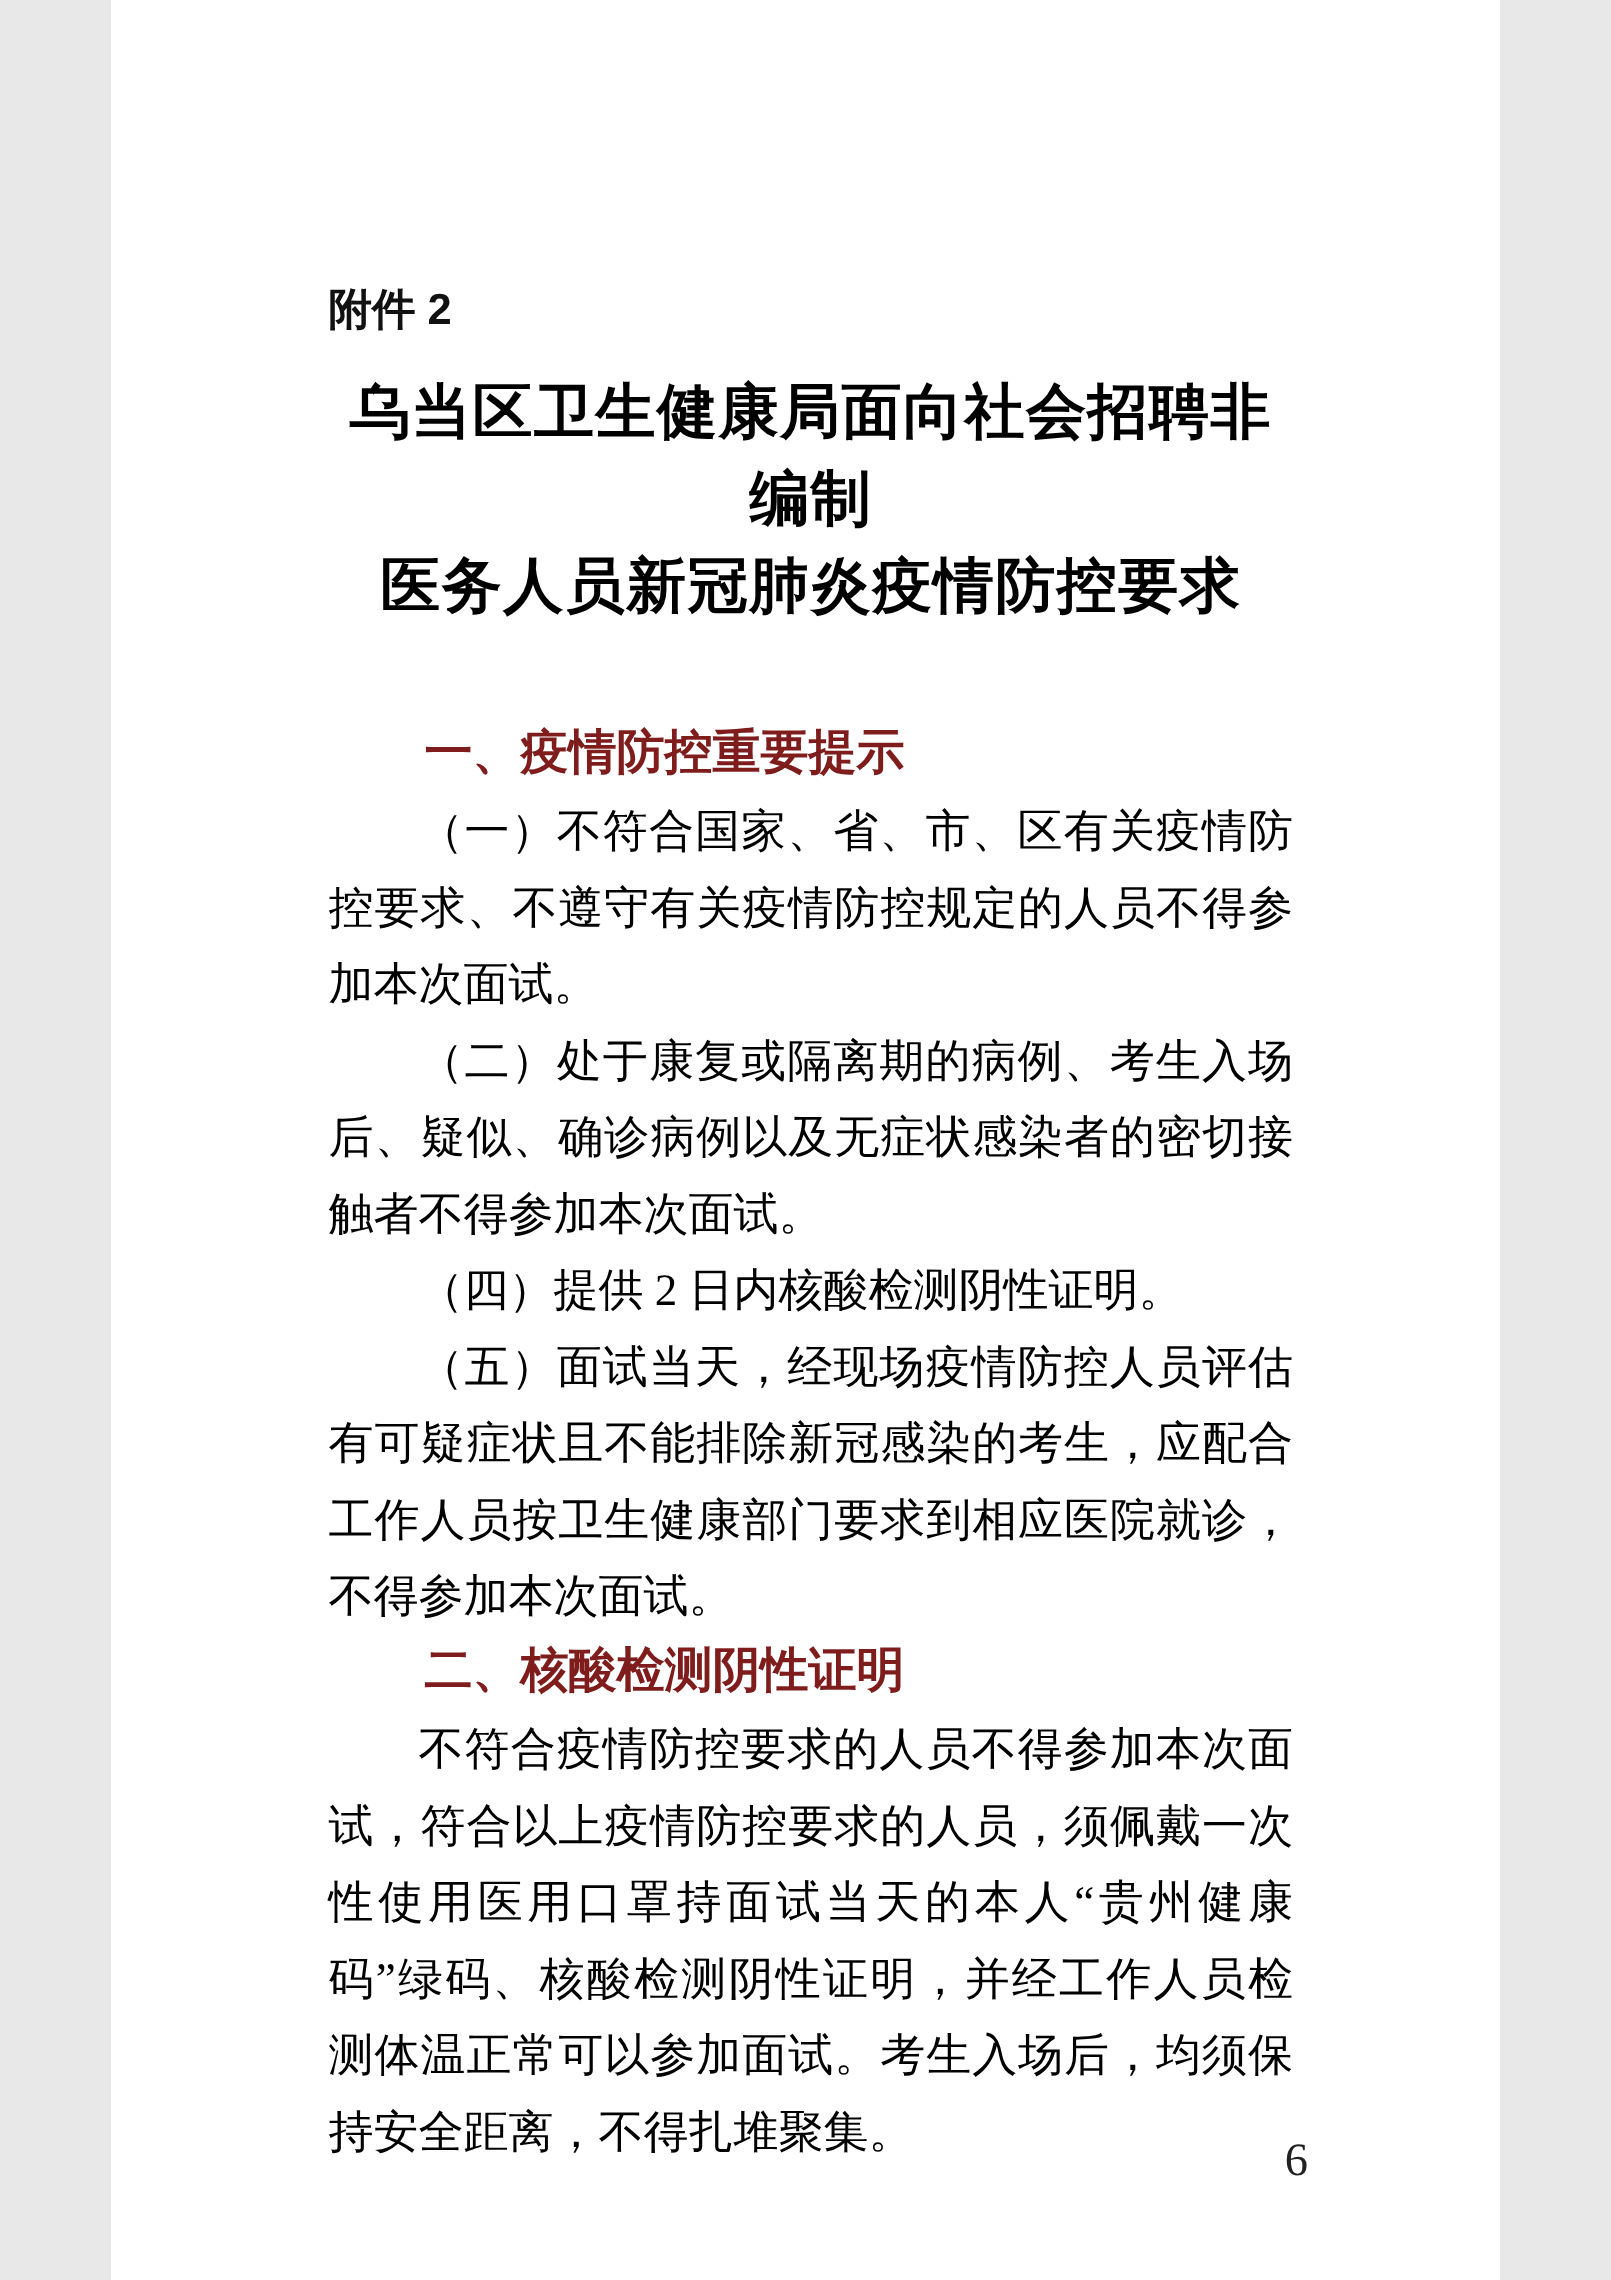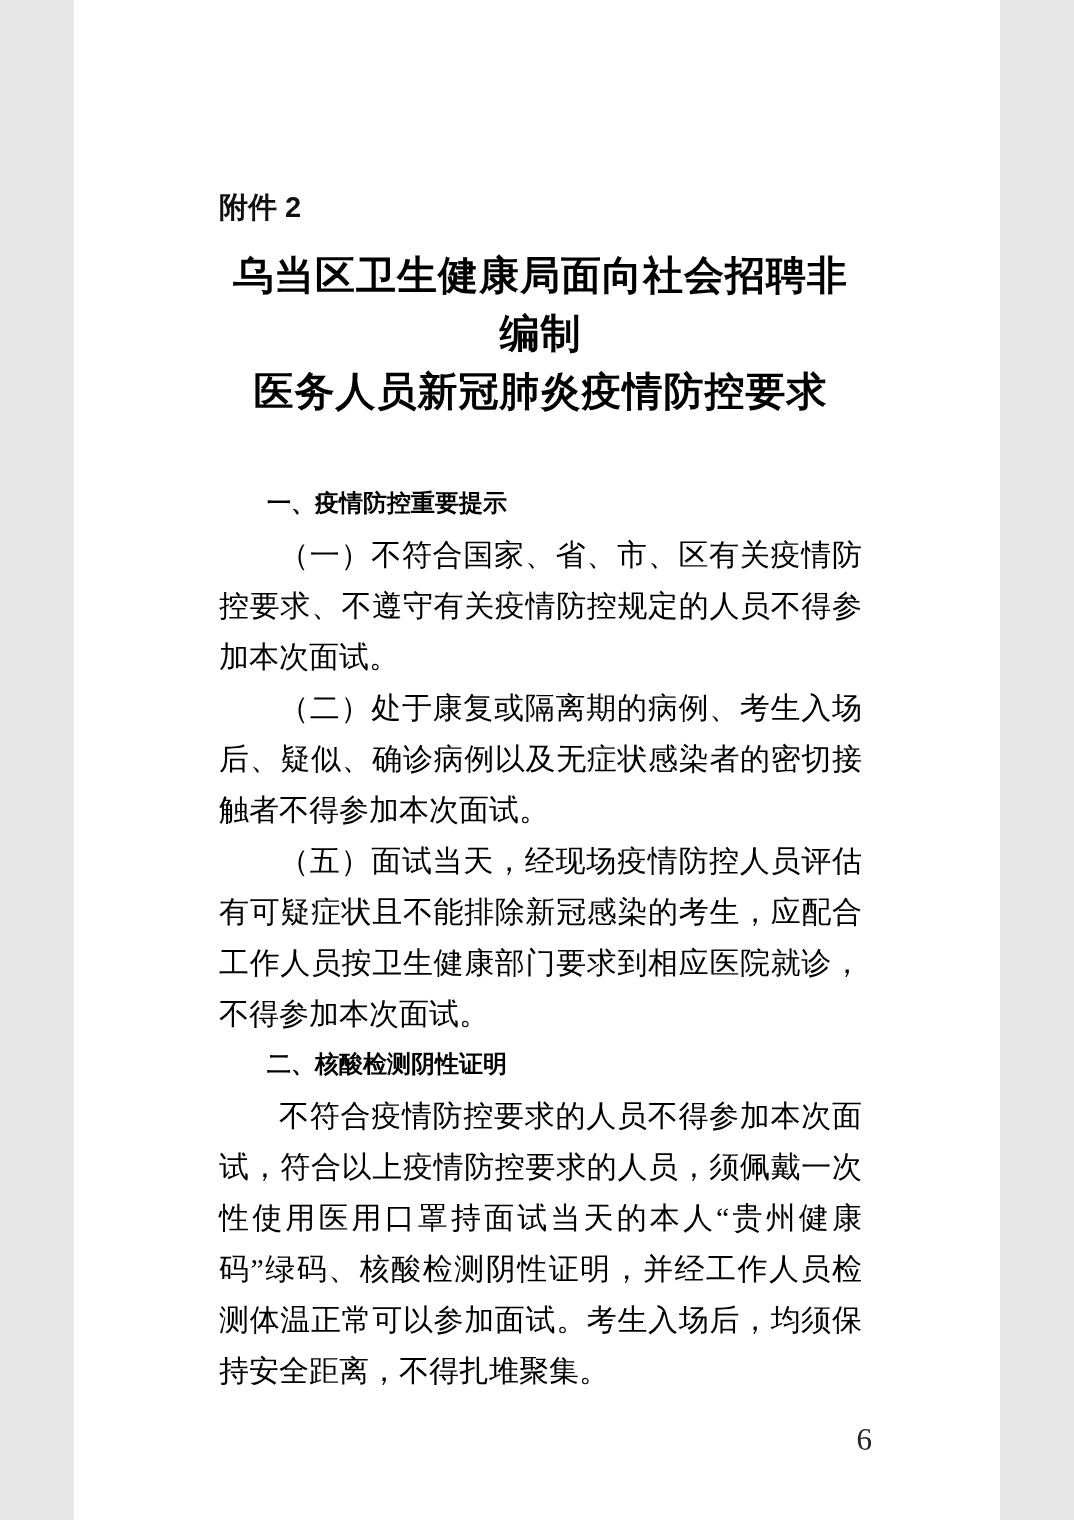--- a/index.html
+++ b/index.html
@@ -39,25 +39,25 @@
   }
   .doc-body {
     margin-top: 58px;
     font-size: 30px;
     line-height: 51px;
   }
   .section-heading {
     margin: 0;
     padding: 0;
     text-indent: 2em;
-    font-family: Liberation Serif, serif;
+    font-family: Liberation Mono, monospace;
     font-weight: bold;
-    font-size: 24px;
+    font-size: 32px;
     line-height: 51px;
-    color: #000000;
+    color: #7f1d1d;
   }
   .para {
     margin: 0;
     padding: 0;
     text-indent: 2em;
     text-align: justify;
     color: #000000;
   }
   .page-number {
     position: absolute;
@@ -83,20 +83,21 @@
 
     <div class="doc-body">
 
       <h2 class="section-heading">一、疫情防控重要提示</h2>
 
       <p class="para">（一）不符合国家、省、市、区有关疫情防控要求、不遵守有关疫情防控规定的人员不得参加本次面试。</p>
 
       <p class="para">（二）处于康复或隔离期的病例、考生入场后、疑似、确诊病例以及无症状感染者的密切接触者不得参加本次面试。</p>
 
 
+      <p class="para">（四）提供 2 日内核酸检测阴性证明。</p>
 
       <p class="para">（五）面试当天，经现场疫情防控人员评估有可疑症状且不能排除新冠感染的考生，应配合工作人员按卫生健康部门要求到相应医院就诊，不得参加本次面试。</p>
 
       <h2 class="section-heading">二、核酸检测阴性证明</h2>
 
       <p class="para">不符合疫情防控要求的人员不得参加本次面试，符合以上疫情防控要求的人员，须佩戴一次性使用医用口罩持面试当天的本人“贵州健康码”绿码、核酸检测阴性证明，并经工作人员检测体温正常可以参加面试。考生入场后，均须保持安全距离，不得扎堆聚集。</p>
 
     </div>
   </div>
 

